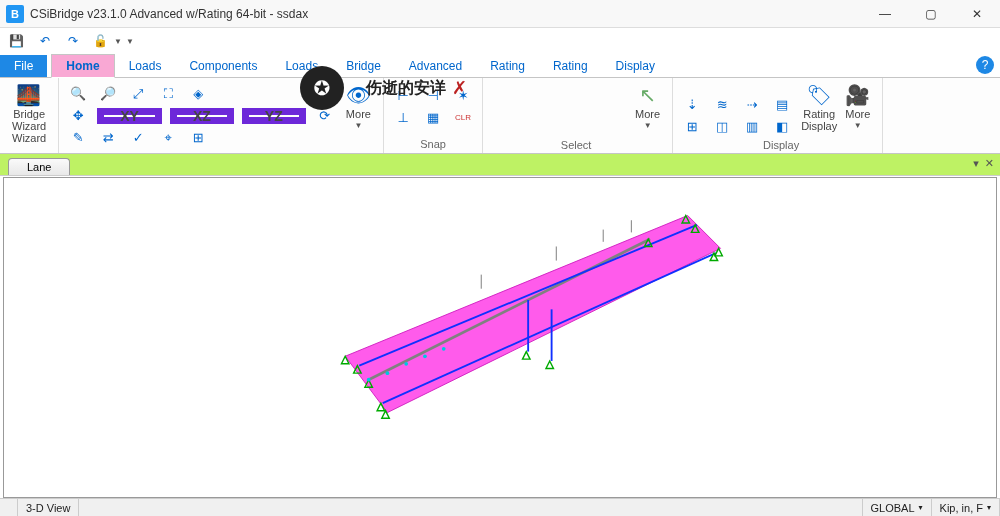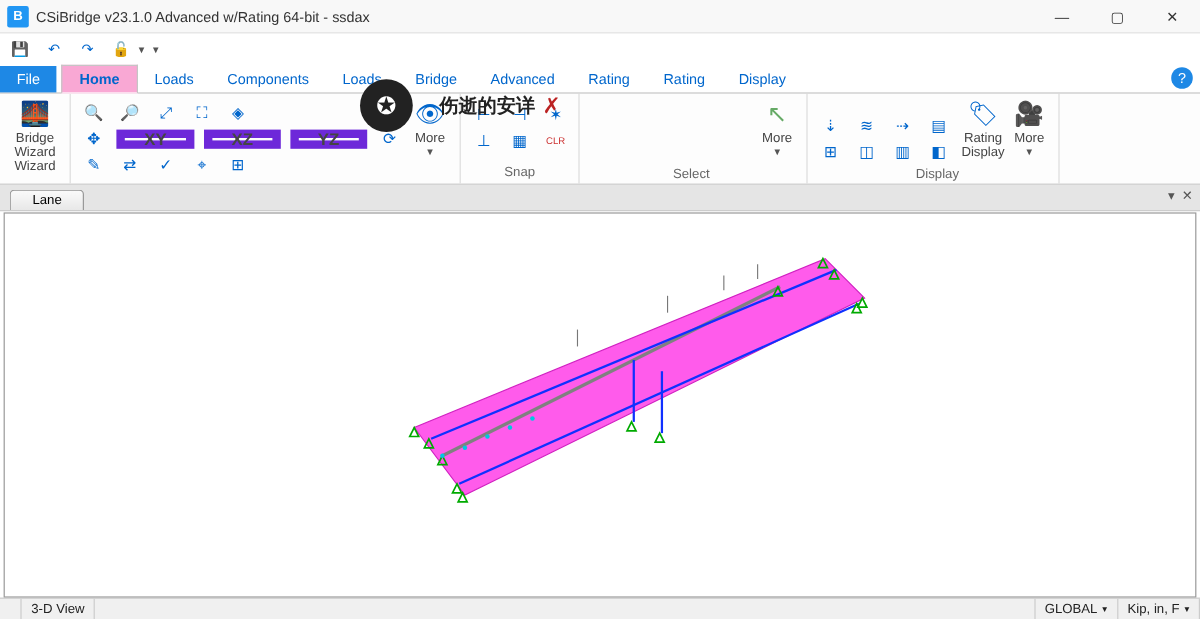--- a/index.html
+++ b/index.html
@@ -33,21 +33,21 @@
 .big .txt { font-size: 11px; color: #444; line-height: 1.1; text-align: center; }
 .big .dd { font-size: 8px; color: #555; }
 
 .watermark { position: absolute; top: 66px; left: 300px; display: flex; align-items: center; z-index: 5; pointer-events: none; }
 .watermark .circ { width: 44px; height: 44px; border-radius: 50%; background: #222; display: flex; align-items: center; justify-content: center; color: #fff; font-size: 20px; }
 .watermark .wt { margin-left: 22px; }
 .watermark .wt1 { font-size: 16px; font-weight: bold; color: #222; }
 .watermark .wt2 { font-size: 9px; color: #333; }
 .watermark .x { color: #bb2222; font-size: 18px; margin-left: 6px; }
 
-.doctab-bar { height: 22px; background: #e5e5e5; border-bottom: 1px solid #ccc; display: flex; align-items: flex-end; padding-left: 8px; position: relative; }
+.doctab-bar { height: 22px; background: #bef264; border-bottom: 1px solid #ccc; display: flex; align-items: flex-end; padding-left: 8px; position: relative; }
 .doctab { padding: 2px 18px; border: 1px solid #999; border-bottom: none; border-radius: 4px 4px 0 0; background: linear-gradient(#fafafa,#e8e8e8); font-size: 11px; cursor: pointer; }
 .doctab-bar .ctrl { position: absolute; right: 6px; top: 3px; display: flex; gap: 6px; color: #555; font-size: 11px; }
 
 .viewport { flex: 1; background: #fff; border-top: 1px solid #999; border-left: 1px solid #999; border-right: 1px solid #999; border-bottom: 1px solid #999; margin: 1px 3px 0 3px; position: relative; overflow: hidden; }
 
 .statusbar { height: 18px; background: #f0f0f0; border-top: 1px solid #ccc; display: flex; font-family: "Courier New", monospace; font-size: 11px; color: #222; }
 .statusbar .cell { padding: 0 8px; border-right: 1px solid #ccc; height: 100%; display: flex; align-items: center; }
 .statusbar .flex { flex: 1; }
 .statusbar .dd { font-size: 8px; margin-left: 4px; }
 

